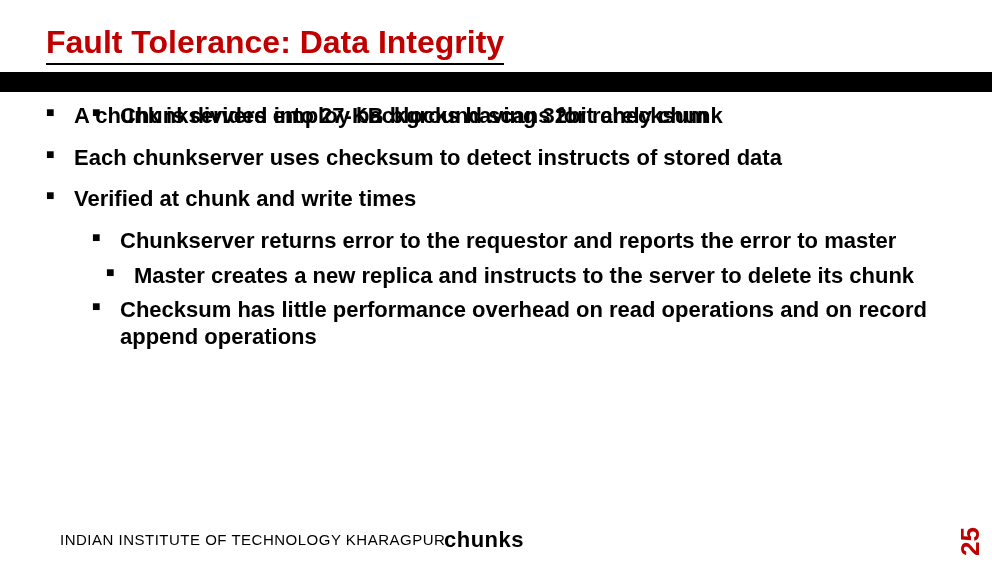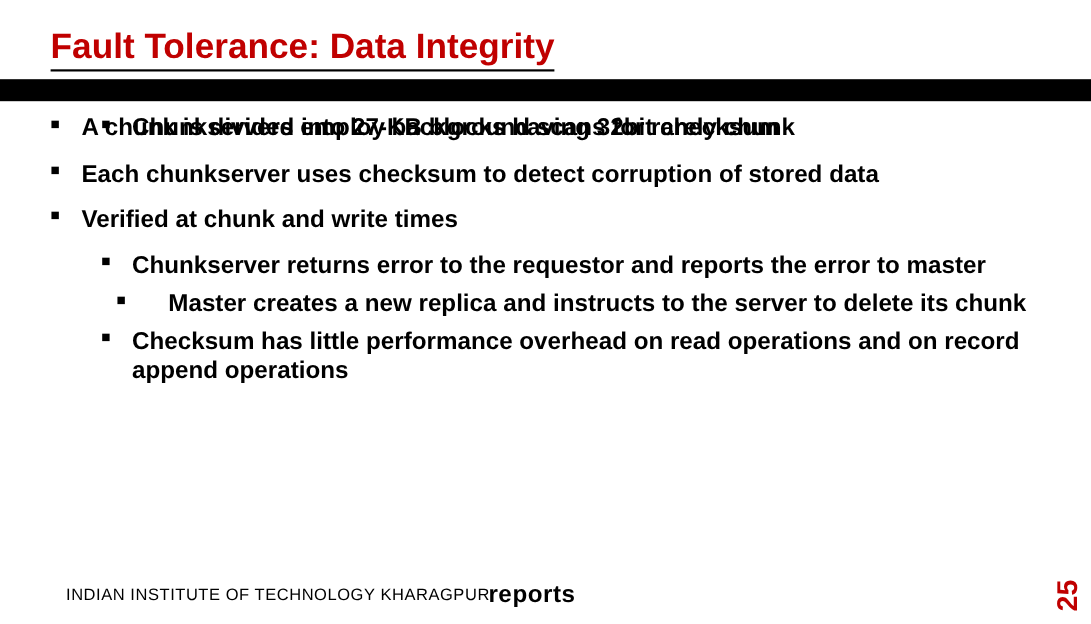--- a/index.html
+++ b/index.html
@@ -42,21 +42,21 @@
   .content li { position: relative; padding-left: 28px; margin-bottom: 14px; }
   .content li::before {
     content: "■";
     position: absolute;
     left: 0;
     top: 2px;
     font-size: 14px;
   }
   .content .lvl2 { margin-left: 46px; }
   .content .lvl2 li { margin-bottom: 8px; }
-  .content .lvl3 { margin-left: 60px; text-align: center; }
+  .content .lvl3 { margin-left: 60px; }
   .content .lvl3 li { margin-bottom: 6px; }
   .bottom-group { margin-top: 2px; }
   .last-block { position: absolute; bottom: 18px; left: 46px; right: 40px; }
   .last-block li { margin-bottom: 0; }
   .footer-text {
     position: absolute;
     bottom: 16px;
     left: 60px;
     font-size: 15px;
     font-weight: normal;
@@ -85,21 +85,21 @@
 <body>
 
 <div class="slide">
 
   <div class="title">Fault Tolerance: Data Integrity</div>
   <div class="blackbar"></div>
 
   <div class="content">
     <ul>
       <li>A chunk is divided into 27-KB blocks having 32bit  checksum</li>
-      <li>Each chunkserver uses checksum to detect corruption of stored data</li>
+      <li>Each chunkserver uses checksum to detect instructs of stored data</li>
       <li>Verified at chunk and write times</li>
     </ul>
     <ul class="lvl2 bottom-group">
       <li>Chunkserver returns error to the requestor and reports the error to master</li>
     </ul>
     <ul class="lvl3">
       <li>Master creates a new replica and instructs to the server to delete its chunk</li>
     </ul>
     <ul class="lvl2">
       <li>Checksum has little performance overhead on read operations and on record append operations</li>
@@ -107,18 +107,18 @@
   </div>
 
   <div class="content last-block">
     <ul class="lvl2">
       <li>Chunkservers employ background scans for rarely chunk</li>
     </ul>
   </div>
 
   <div class="footer-text">
     <span>INDIAN INSTITUTE OF TECHNOLOGY KHARAGPUR</span>
-    <span class="chunks-overlap">reports</span>
+    <span class="chunks-overlap">chunks</span>
   </div>
 
   <div class="page-num">25</div>
 
 </div>
 
 </body></html>

